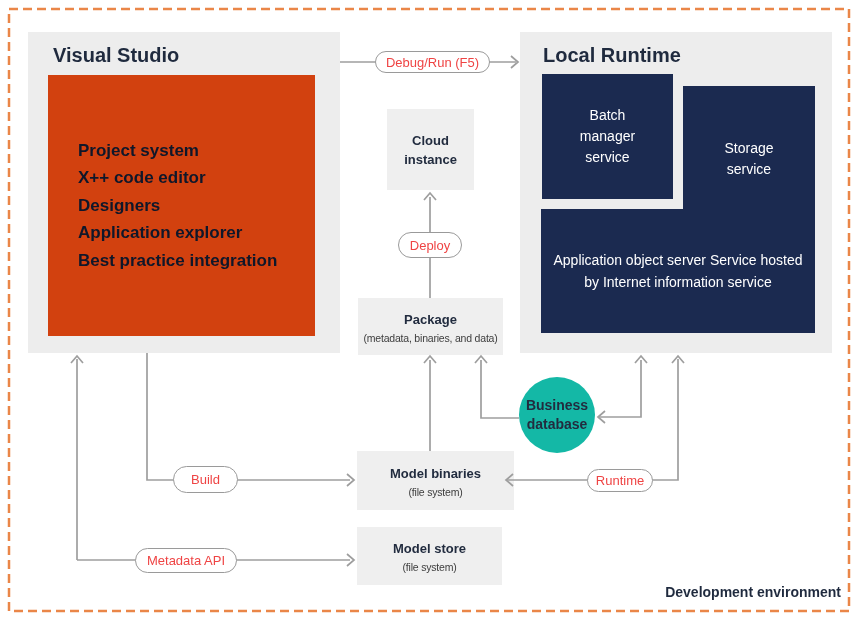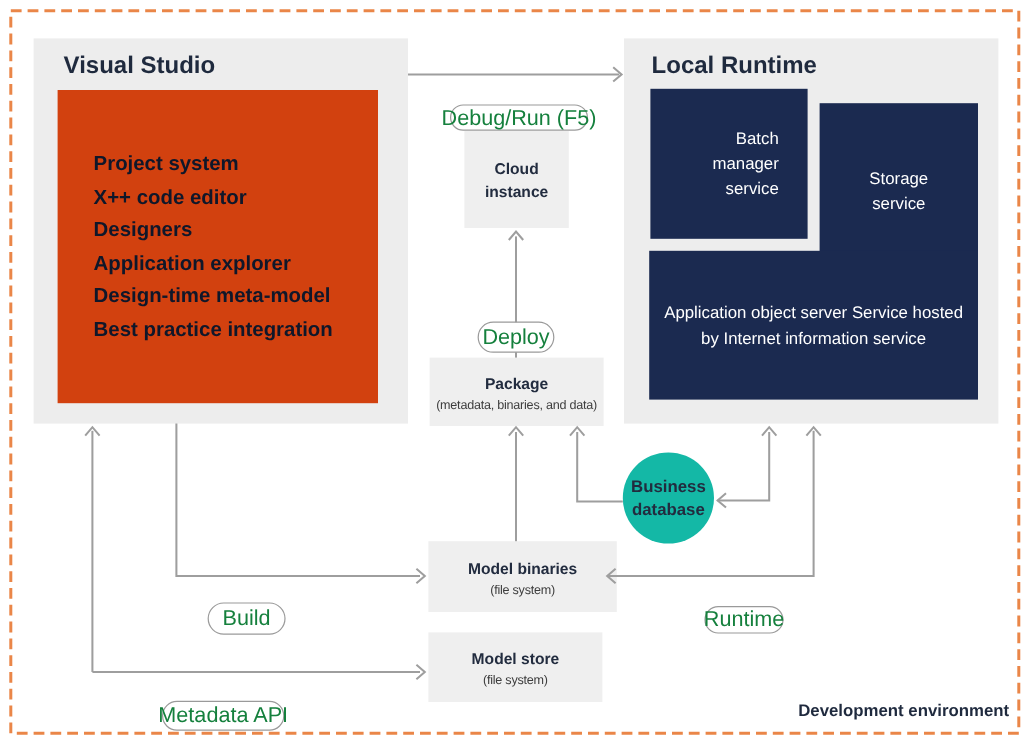--- a/index.html
+++ b/index.html
@@ -107,26 +107,25 @@
     z-index: 1;
   }
   .pill {
     position: absolute;
     background: #ffffff;
     border: 1.5px solid #9a9a9a;
     border-radius: 14px;
     display: flex;
     align-items: center;
     justify-content: center;
-    font-size: 18px;
-    color: #15803d;
+    font-size: 13px;
+    color: #ef4444;
     white-space: nowrap;
     box-sizing: border-box;
     z-index: 3;
-    margin-top: 36px;
   }
   .corner-label {
     position: absolute;
     right: 17px;
     top: 584px;
     font-size: 14px;
     font-weight: bold;
     color: #1f2a3e;
     z-index: 1;
   }
@@ -171,27 +170,26 @@
     </g>
   </svg>
 
   <div class="panel" style="left:28px; top:32px; width:312px; height:321px;"></div>
   <div class="panel-title" style="left:53px; top:44px; z-index:1;">Visual Studio</div>
   <div class="orange-box">
     <div class="feature">Project system</div>
     <div class="feature">X++ code editor</div>
     <div class="feature">Designers</div>
     <div class="feature">Application explorer</div>
-    <div class="feature">Design-time meta-model</div>
     <div class="feature">Best practice integration</div>
   </div>
 
   <div class="panel" style="left:520px; top:32px; width:312px; height:321px;"></div>
   <div class="panel-title" style="left:543px; top:44px; z-index:1;">Local Runtime</div>
-  <div class="navy-box" style="left:542px; top:74px; width:131px; height:125px; padding:0 24px;text-align:right;">Batch manager service</div>
+  <div class="navy-box" style="left:542px; top:74px; width:131px; height:125px; padding:0 24px;">Batch manager service</div>
   <div class="navy-box" style="left:683px; top:86px; width:132px; height:145px; padding:0 26px;">Storage service</div>
   <div class="navy-box" style="left:541px; top:209px; width:274px; height:124px; padding:0 12px; line-height:22px;">Application object server Service hosted by Internet information service</div>
 
   <div class="gray-box" style="left:387px; top:109px; width:87px; height:81px;">
     <div class="box-title">Cloud instance</div>
   </div>
 
   <div class="gray-box" style="left:358px; top:298px; width:145px; height:57px;align-items:center;">
     <div class="box-title">Package</div>
     <div class="box-subtitle">(metadata, binaries, and data)</div>

